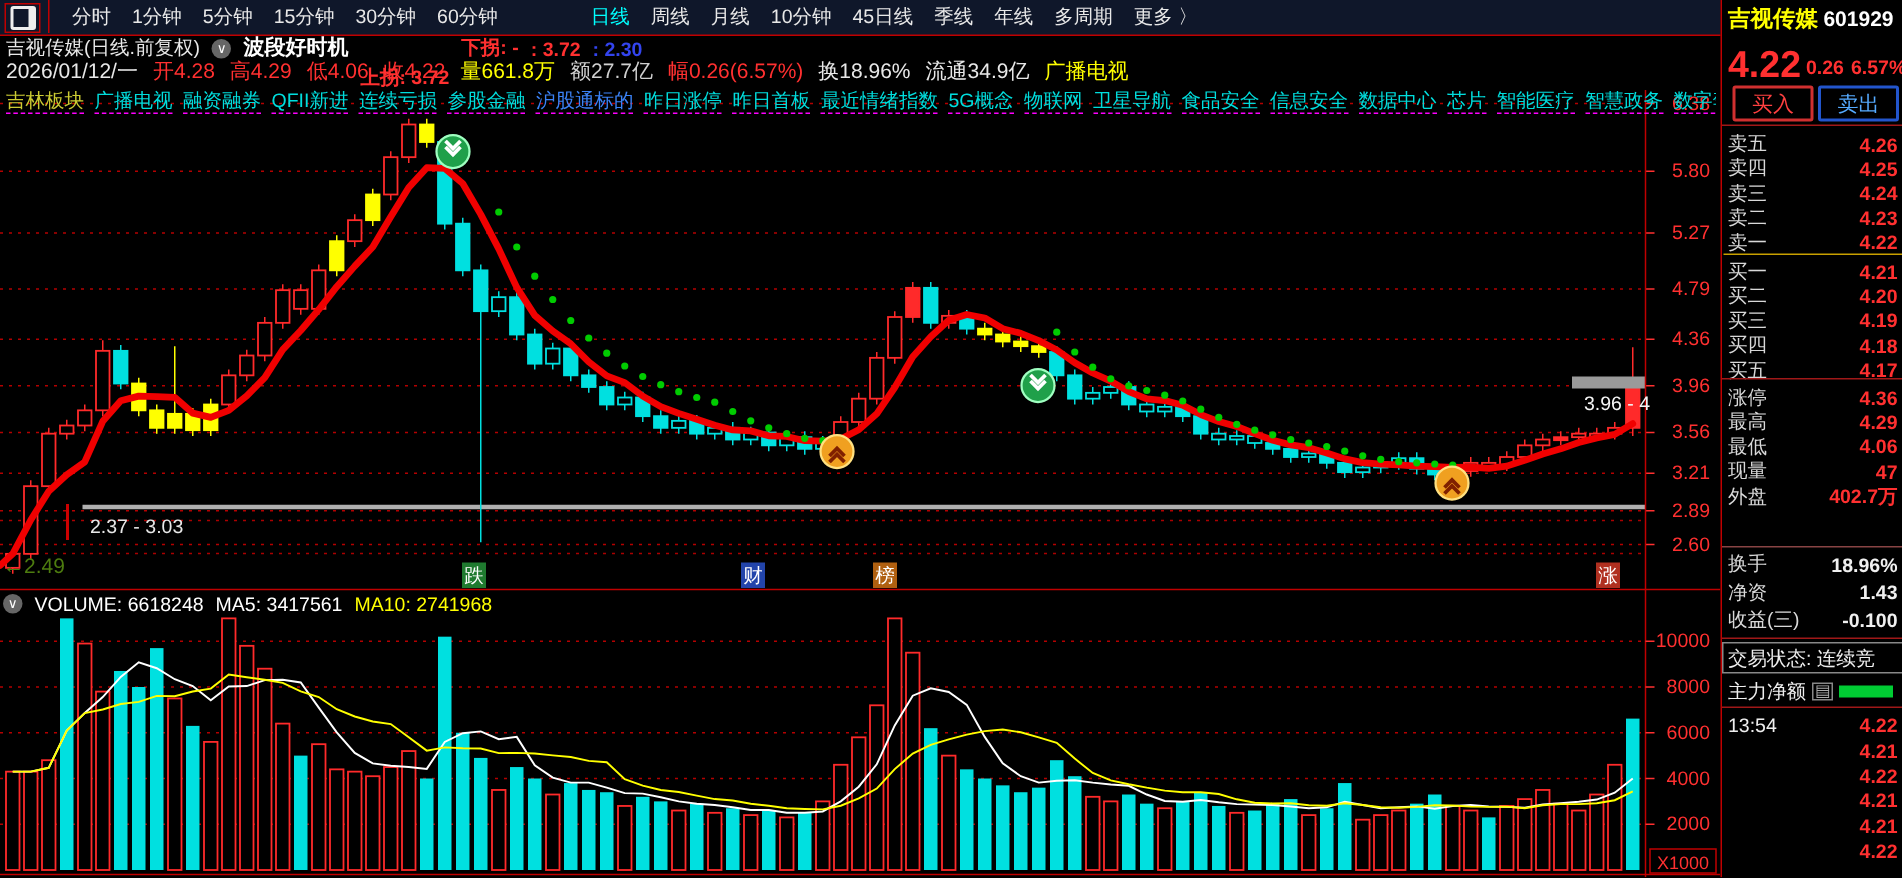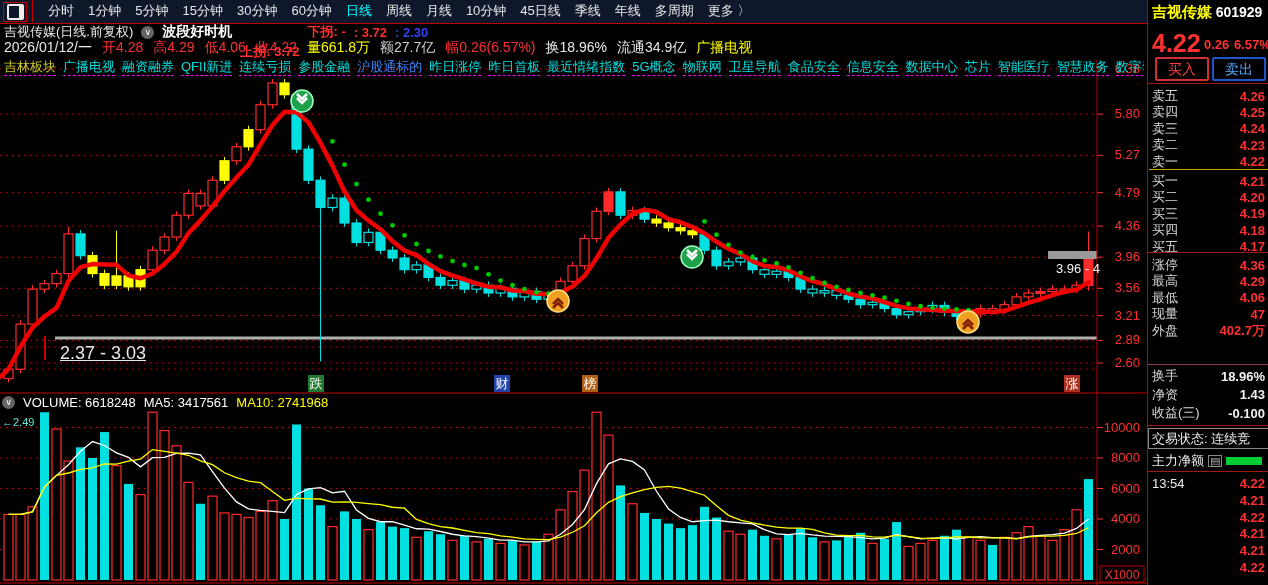--- a/index.html
+++ b/index.html
@@ -5,21 +5,21 @@
   html,body{margin:0;padding:0;background:#000;}
   #screen{position:relative;width:1268px;height:585px;background:#000;overflow:hidden;
           font-family:"Liberation Sans","DejaVu Sans",sans-serif;color:#ddd;font-size:13px;}
   .abs{position:absolute;}
   
   #topbar{left:0;top:0;width:1268px;height:23px;border-bottom:1px solid #c00000;background:#0f172a;}
   #winicon{left:3px;top:2px;width:22px;height:18px;border:1px solid #c00000;display:flex;align-items:center;justify-content:center;}
   #winicon .g{width:10px;height:12px;border:2px solid #eee;border-radius:2px;border-right-width:5px;}
   #topmenu{left:32px;top:0;height:22px;display:flex;align-items:center;gap:0;border-left:1px solid #c00000;padding-left:8px;}
   .mi{color:#e8e8e8;padding:0 7px;cursor:pointer;white-space:nowrap;}
-  .mi.active{color:#00ffff;}
+  .mi.active{color:#00ffff;margin-left:48px;}
   #topmenu-right{right:124px;top:0;height:22px;display:flex;align-items:center;}
   .mbtn{color:#e8e8e8;padding:0 11px;border-left:1px solid #555;height:16px;line-height:16px;white-space:nowrap;}
   .mbtn:last-child{border-right:1px solid #555;}
   
   #infobar{left:4px;top:24px;height:16px;display:flex;align-items:center;gap:8px;white-space:nowrap;}
   #quotebar{left:4px;top:40px;height:16px;display:flex;align-items:center;gap:10px;white-space:nowrap;font-size:14px;}
   #tagsbar{left:4px;top:58px;height:18px;width:1140px;overflow:hidden;display:flex;gap:7px;white-space:nowrap;font-size:13px;}
   #tagsbar span{border-bottom:1px dashed #ff00ff;padding-bottom:2px;}
   .circ{display:inline-flex;width:13px;height:13px;border-radius:50%;background:#666;color:#fff;
         align-items:center;justify-content:center;font-size:9px;line-height:13px;}
@@ -514,22 +514,22 @@
       <span style="color: rgb(0, 221, 221);">数字孪生</span>
     </div>
 
   <div id="volhead" class="abs">
     <span class="circ">∨</span>
   <span style="color: rgb(255, 255, 255);">VOLUME: 6618248</span>
       <span style="color: rgb(255, 255, 255);">MA5: 3417561</span>
       <span style="color: rgb(255, 255, 0);">MA10: 2741968</span>
     </div>
 
-  <div class="abs" style="left:60px;top:343px;color:#e8e8e8;font-size:18px;text-decoration:underline;">2.37 - 3.03</div>
-  <div class="abs" style="left:2px;top:369px;color:#5eead4;font-size:11px;margin-top:47px;">←2.49</div>
+  <div class="abs" style="left:60px;top:343px;color:#e8e8e8;font-size:13px;">2.37 - 3.03</div>
+  <div class="abs" style="left:2px;top:369px;color:#4d7c0f;font-size:14px;">←2.49</div>
   <div class="abs" style="left:1056px;top:261px;color:#f5f5f5;font-size:13px;">3.96 - 4</div>
 
   <div id="rpanel" class="abs">
     <div id="rp-name">
       <span style="color:#ffff00;font-weight:bold;font-size:15px;">吉视传媒</span>
       <span style="color:#fff;font-weight:bold;font-size:14px;">601929</span>
     </div>
     <div id="rp-price">4.22</div>
     <div id="rp-chg">0.26</div>
     <div id="rp-pct">6.57%</div>

